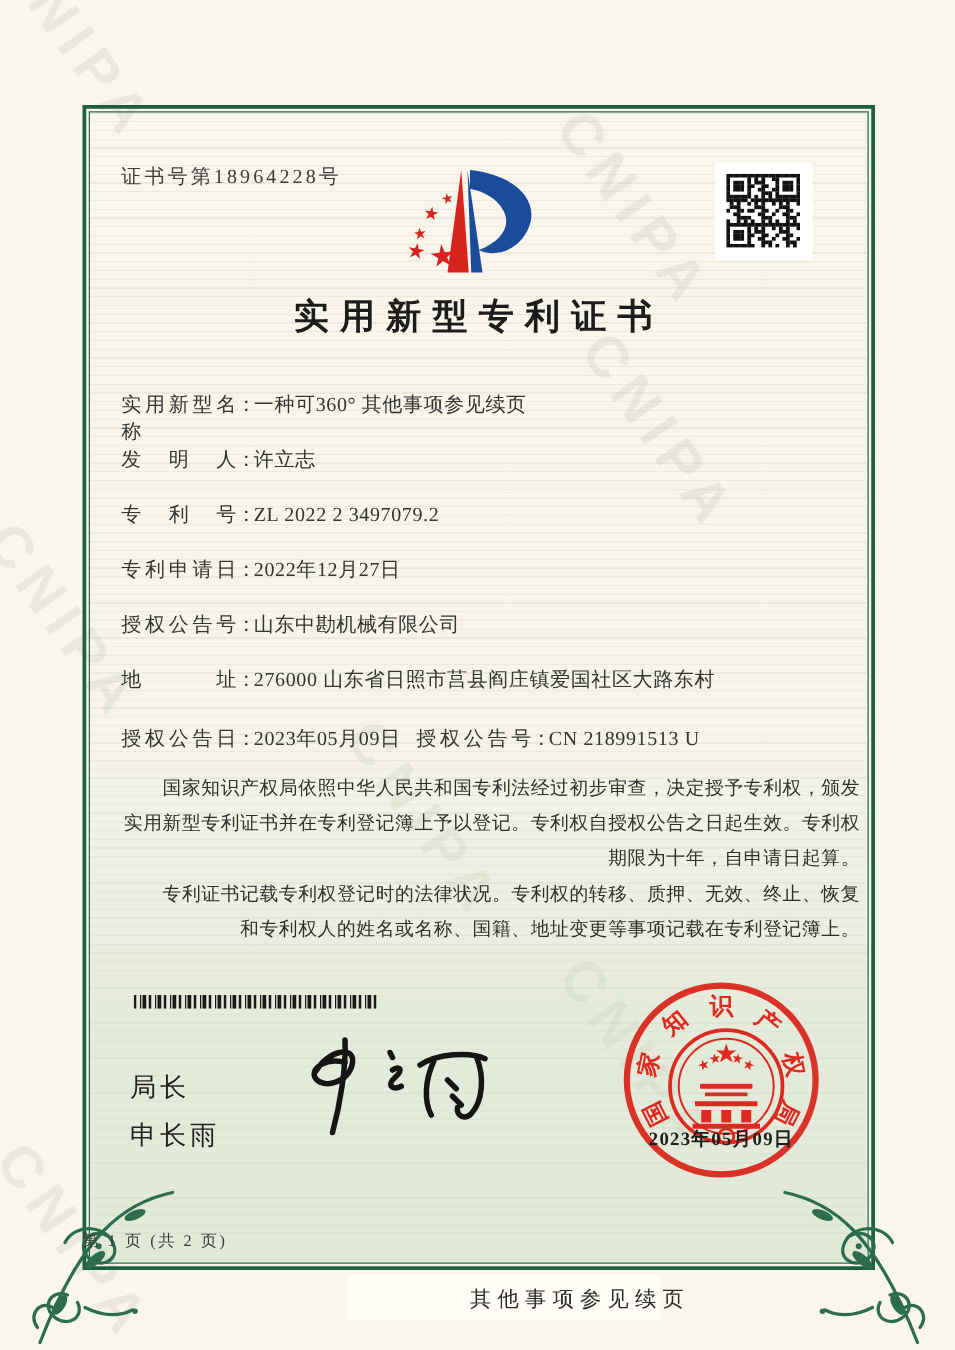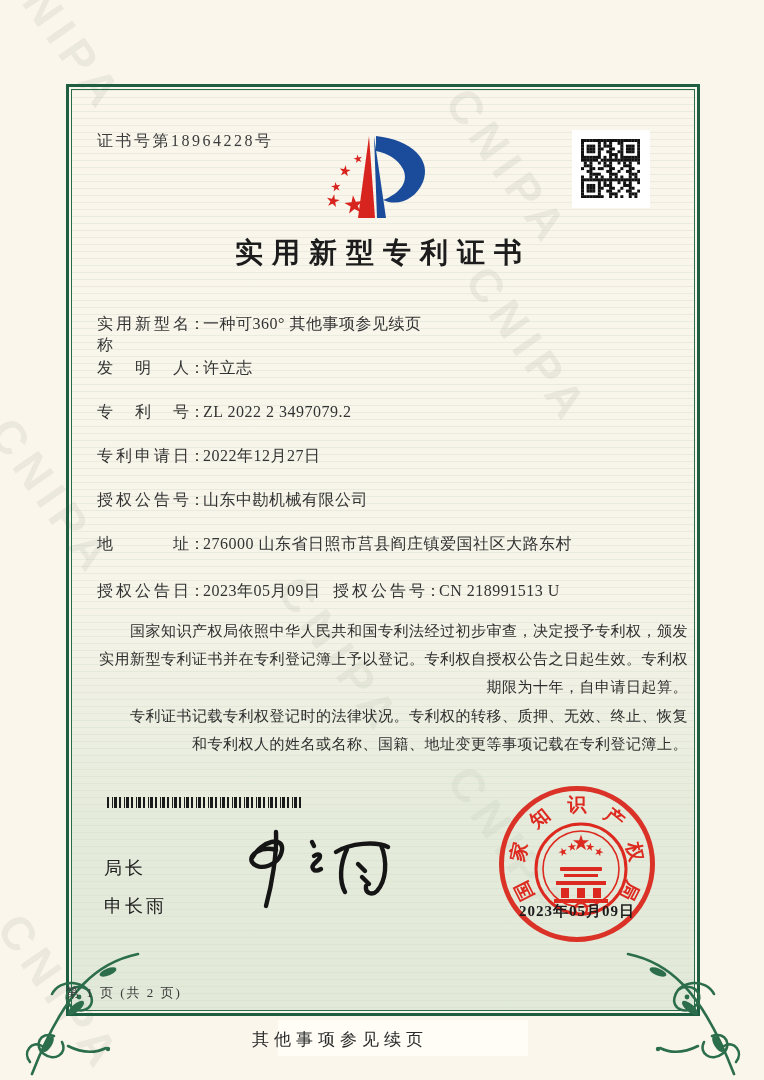--- a/index.html
+++ b/index.html
@@ -24,37 +24,37 @@
   .field-row{position:absolute;left:97px;width:580px;font-size:16px;color:#333;}
   .flabel{display:inline-block;width:92px;text-align:justify;text-align-last:justify;vertical-align:top;}
   .fcolon{display:inline-block;width:14px;}
   .fvalue{letter-spacing:0.5px;}
   .fgroup2{position:absolute;left:236px;top:0;white-space:nowrap;}
   .body-text{position:absolute;left:90px;top:618px;width:598px;font-size:15px;
              line-height:1.85;color:#2e2e2e;}
   .body-text p{margin:0 0 2px 0;text-indent:2em;letter-spacing:0.5px;text-align:right;}
   .barcode-box{position:absolute;left:107px;top:794px;width:196px;height:11px;}
   .director{position:absolute;left:104px;font-family:"Liberation Sans","DejaVu Sans",sans-serif;
-            font-size:18px;color:#222;letter-spacing:3px;}
+            font-size:21px;color:#222;letter-spacing:3px;}
   .signature{position:absolute;left:228px;top:826px;width:170px;height:86px;}
   
   .seal{position:absolute;left:499px;top:786px;width:156px;height:156px;border-radius:50%;
         border:5px solid rgba(217,40,30,0.95);box-sizing:border-box;}
   .seal-char{position:absolute;left:50%;top:50%;font-size:19px;font-weight:bold;
              color:#dd2a20;font-family:"Liberation Serif",serif;}
   .seal-date{position:absolute;left:50%;top:50%;transform:translate(-50%,38px);
              font-size:15px;font-weight:bold;color:#1c1c1c;white-space:nowrap;letter-spacing:1px;}
   .seal-emblem{position:absolute;left:30px;top:28px;}
   
   .qr-box{position:absolute;left:572px;top:130px;width:78px;height:78px;background:#ffffff;}
   .qr-box svg{position:absolute;left:9px;top:9px;}
   .footer-page{position:absolute;left:66px;top:984px;width:634px;text-align:left;
                font-size:13px;color:#3a3a3a;letter-spacing:2px;}
   .note-box{position:absolute;left:278px;top:1020px;width:250px;height:36px;background:#fffdf6;}
-  .continuation{position:absolute;left:252px;top:1028px;width:300px;text-align:left;
+  .continuation{position:absolute;left:252px;top:1028px;width:300px;text-align:right;
                 font-size:17px;color:#2a2a2a;letter-spacing:5px;}
   .logo{position:absolute;left:310px;top:130px;}
 </style>
 </head>
 <body>
 
 <div class="page">
 
   <div class="wm" style="left:-28px;top:6px;">CNIPA</div>
   <div class="wm" style="left:418px;top:140px;">CNIPA</div>

